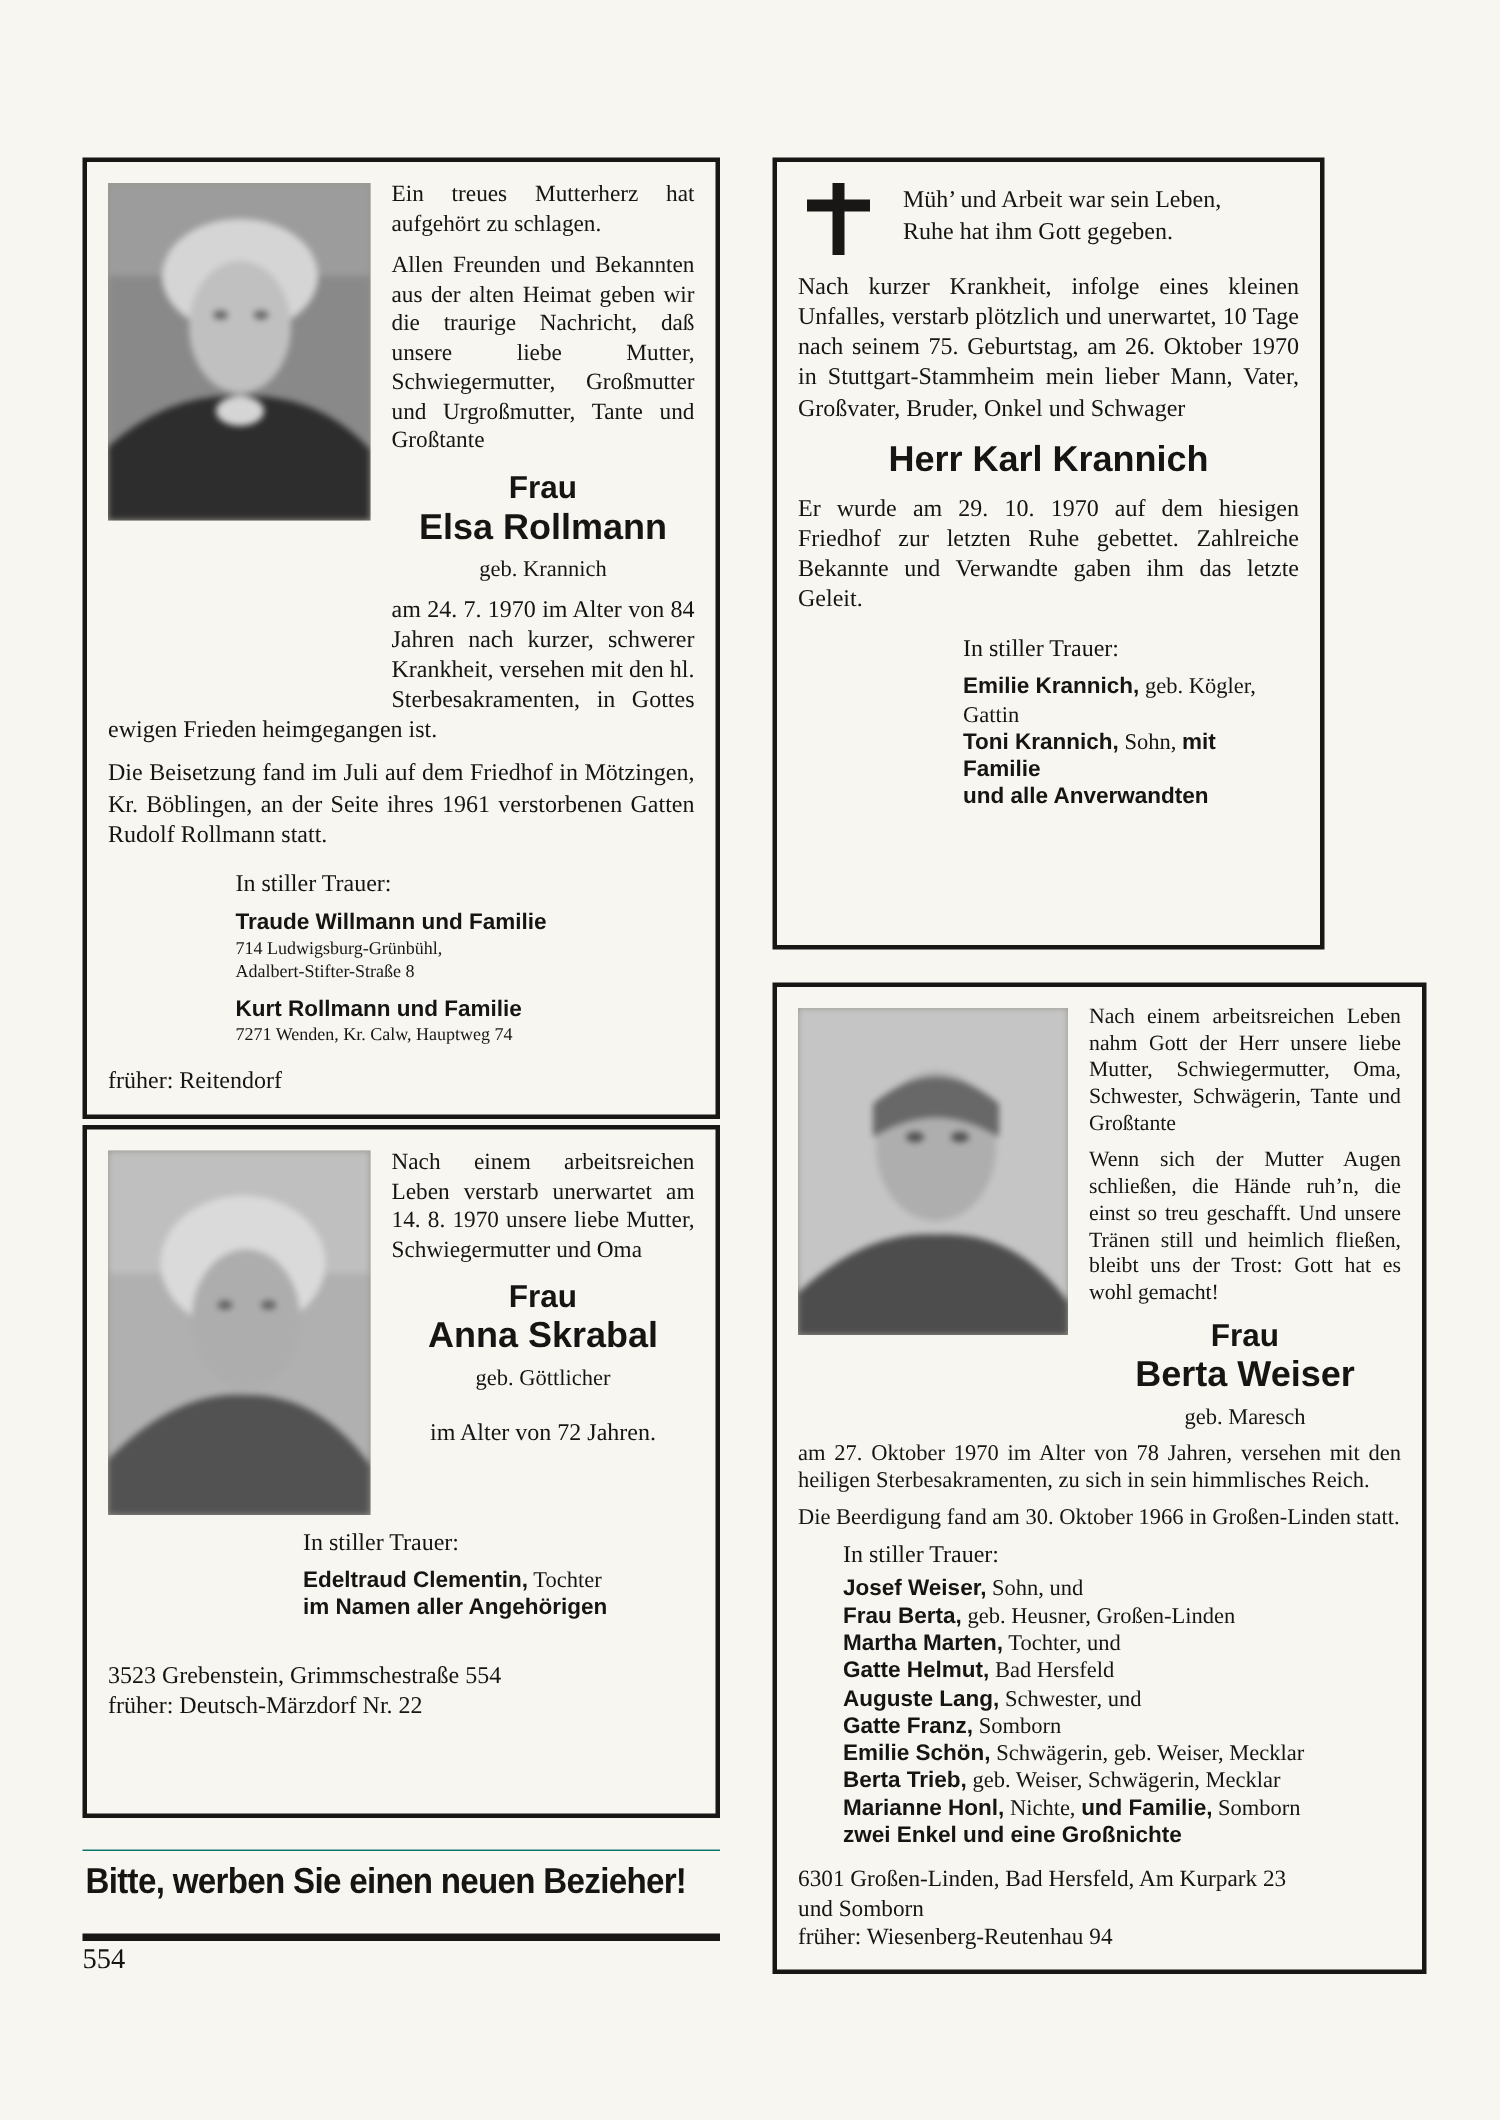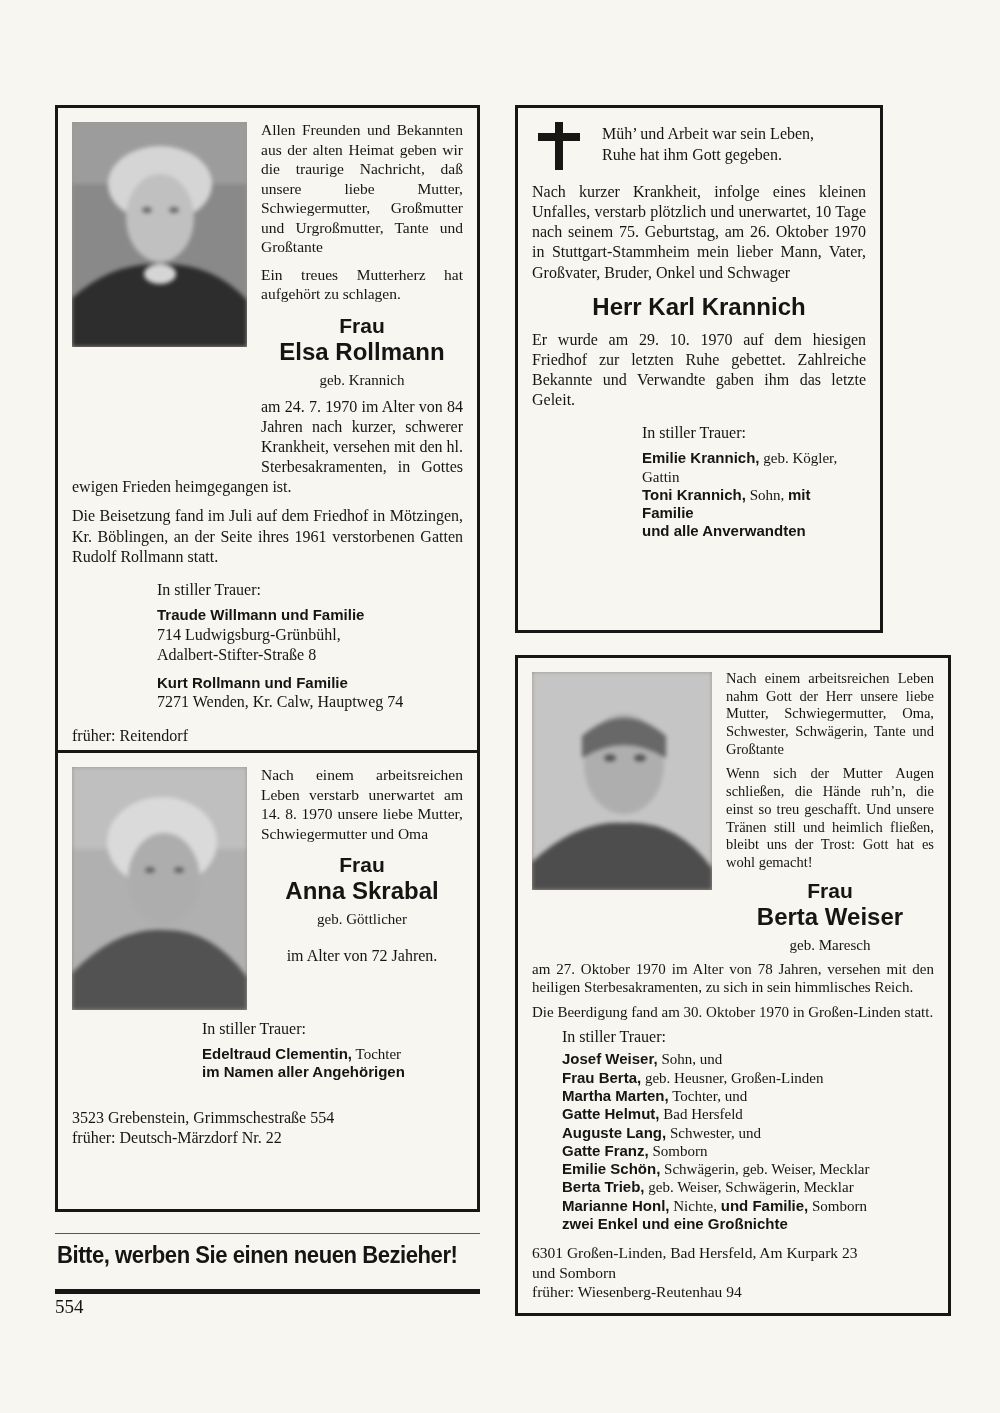--- a/index.html
+++ b/index.html
@@ -28,21 +28,21 @@
   .heading { text-align:center; margin:10px 0 8px; }
   .h-right-l { margin-left:189px; }   
   .h-right-r { margin-left:194px; }   
   .h-frau { font-family:"Liberation Sans",sans-serif; font-weight:700; font-size:21px; line-height:1.15; }
   .h-name { font-family:"Liberation Sans",sans-serif; font-weight:700; font-size:24px; line-height:1.2; }
   .h-nee  { font-size:15px; margin-top:5px; }
 
   .mourn { clear:left; }
   .mourn-label { font-size:16px; margin-bottom:7px; }
   .m-name { font-family:"Liberation Sans",sans-serif; font-weight:700; font-size:15px; line-height:1.25; }
-  .m-addr { font-size:16px; line-height:1.25; }
+  .m-addr { font-size:12px; line-height:1.25; }
   .m-line { font-size:15px; line-height:1.22; }
   .seg-b { font-family:"Liberation Sans",sans-serif; font-weight:700; }
   .seg-r { font-family:"Liberation Serif",serif; }
   .mt { margin-top:9px; }
 
   .addr-block { clear:left; font-size:16px; line-height:1.25; margin-top:14px; }
 
   .ind-roll  { margin-left:85px;  margin-top:14px; }
   .ind-kran  { margin-left:110px; margin-top:14px; }
   .ind-skra  { margin-left:130px; margin-top:28px; }
@@ -78,22 +78,22 @@
         <rect width="175" height="225" fill="#8d8982"></rect>
         <rect width="175" height="62" fill="#a09c94"></rect>
         <ellipse cx="88" cy="62" rx="52" ry="38" fill="#d9d5cc"></ellipse>
         <ellipse cx="88" cy="96" rx="34" ry="44" fill="#c7c0b1"></ellipse>
         <ellipse cx="75" cy="88" rx="5" ry="3" fill="#6b665c"></ellipse>
         <ellipse cx="102" cy="88" rx="5" ry="3" fill="#6b665c"></ellipse>
         <path d="M0 225 L0 176 Q40 140 88 142 Q140 140 175 178 L175 225 Z" fill="#2f2d2a"></path>
         <ellipse cx="88" cy="152" rx="16" ry="10" fill="#d8d5cf"></ellipse>
       </svg>
     </div>
+    <p class="just intro">Ein treues Mutterherz hat aufgehört zu schlagen.</p>
     <p class="just intro">Allen Freunden und Bekannten aus der alten Heimat geben wir die traurige Nachricht, daß unsere liebe Mutter, Schwiegermutter, Großmutter und Urgroßmutter, Tante und Großtante</p>
-    <p class="just intro">Ein treues Mutterherz hat aufgehört zu schlagen.</p>
     <div class="heading h-right-l">
       <div class="h-frau">Frau</div>
       <div class="h-name">Elsa Rollmann</div>
       <div class="h-nee">geb. Krannich</div>
     </div>
     <p class="just body">am 24. 7. 1970 im Alter von 84 Jahren nach kurzer, schwerer Krankheit, versehen mit den hl. Sterbesakramenten, in Gottes ewigen Frieden heimgegangen ist.</p>
     <p class="just body">Die Beisetzung fand im Juli auf dem Friedhof in Mötzingen, Kr. Böblingen, an der Seite ihres 1961 verstorbenen Gatten Rudolf Rollmann statt.</p>
     <div class="mourn ind-roll">
       <div class="mourn-label">In stiller Trauer:</div>
       <div class="m-name">Traude Willmann und Familie</div>
@@ -171,21 +171,21 @@
       </svg>
     </div>
     <p class="just small-body">Nach einem arbeitsreichen Leben nahm Gott der Herr unsere liebe Mutter, Schwiegermutter, Oma, Schwester, Schwägerin, Tante und Großtante</p>
     <p class="just small-body">Wenn sich der Mutter Augen schließen, die Hände ruh’n, die einst so treu geschafft. Und unsere Tränen still und heimlich fließen, bleibt uns der Trost: Gott hat es wohl gemacht!</p>
     <div class="heading h-right-r" style="margin:4px 0 6px;">
       <div class="h-frau">Frau</div>
       <div class="h-name">Berta Weiser</div>
       <div class="h-nee">geb. Maresch</div>
     </div>
     <p class="just small-body clear" style="font-size:15px;">am 27. Oktober 1970 im Alter von 78 Jahren, versehen mit den heiligen Sterbesakramenten, zu sich in sein himmlisches Reich.</p>
-    <p class="just small-body" style="font-size:15px;">Die Beerdigung fand am 30. Oktober 1970 in Großen-Linden statt.</p>
+    <p class="just small-body" style="font-size:15px;">Die Beerdigung fand am 30. Oktober 1966 in Großen-Linden statt.</p>
     <div class="mourn ind-weis">
       <div class="mourn-label" style="margin-bottom:4px;">In stiller Trauer:</div>
       <div class="m-line"><span class="seg-b">Josef Weiser,</span><span class="seg-r"> Sohn, und</span></div>
       <div class="m-line"><span class="seg-b">Frau Berta,</span><span class="seg-r"> geb. Heusner, Großen-Linden</span></div>
       <div class="m-line"><span class="seg-b">Martha Marten,</span><span class="seg-r"> Tochter, und</span></div>
       <div class="m-line"><span class="seg-b">Gatte Helmut,</span><span class="seg-r"> Bad Hersfeld</span></div>
       <div class="m-line"><span class="seg-b">Auguste Lang,</span><span class="seg-r"> Schwester, und</span></div>
       <div class="m-line"><span class="seg-b">Gatte Franz,</span><span class="seg-r"> Somborn</span></div>
       <div class="m-line"><span class="seg-b">Emilie Schön,</span><span class="seg-r"> Schwägerin, geb. Weiser, Mecklar</span></div>
       <div class="m-line"><span class="seg-b">Berta Trieb,</span><span class="seg-r"> geb. Weiser, Schwägerin, Mecklar</span></div>

